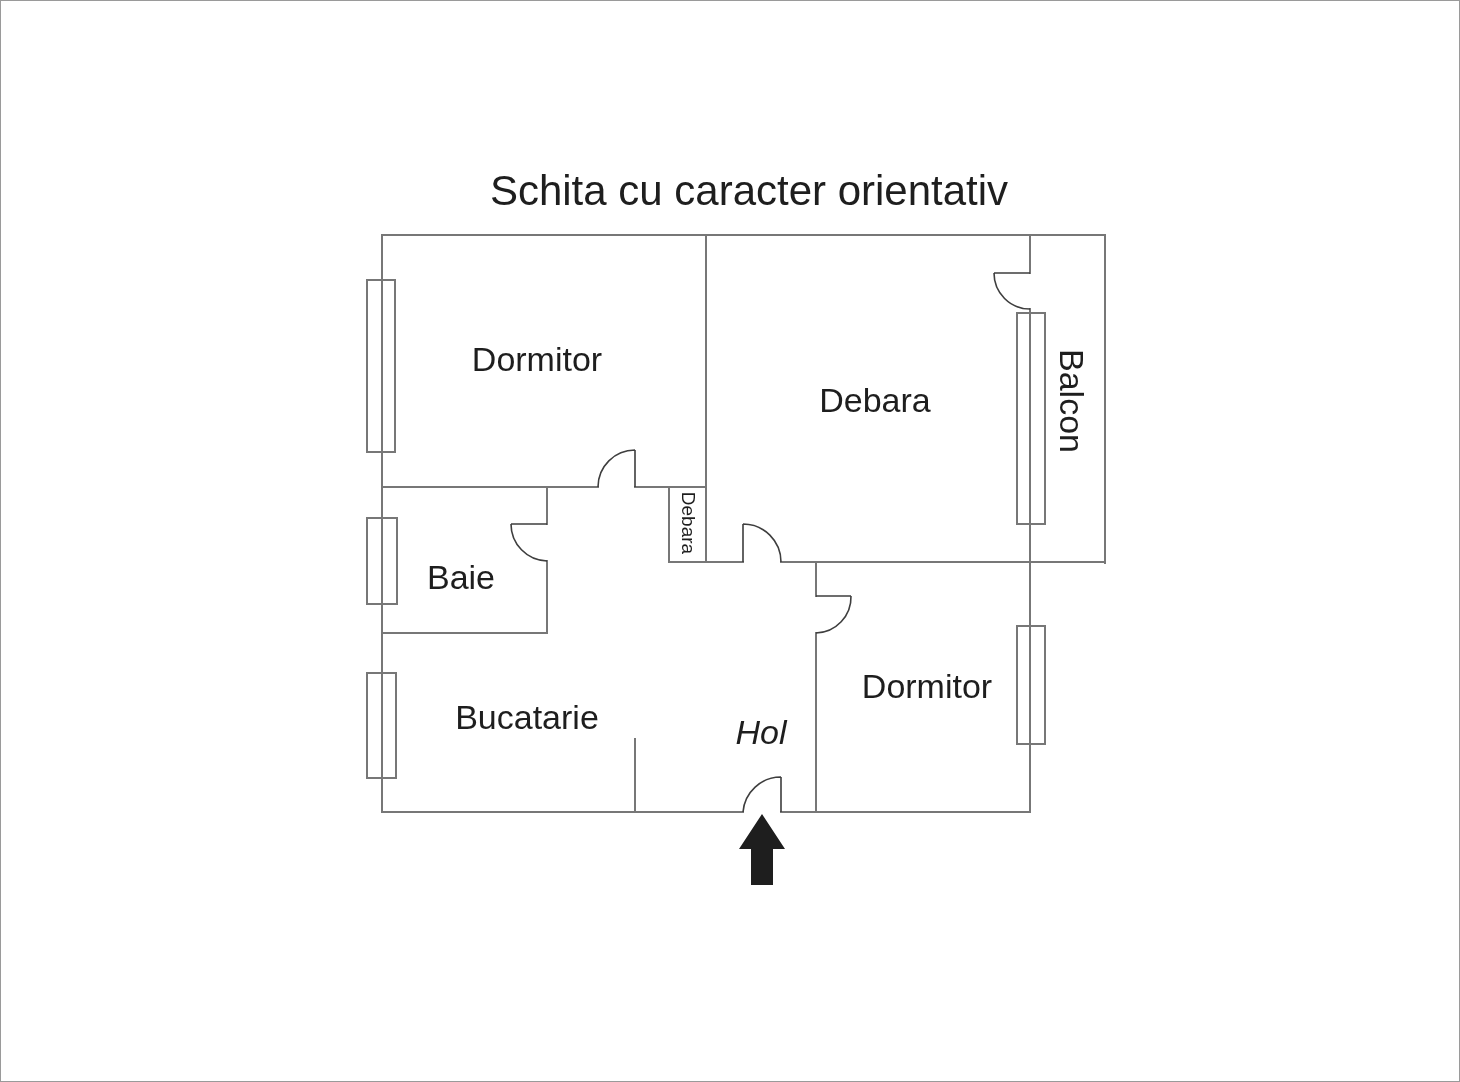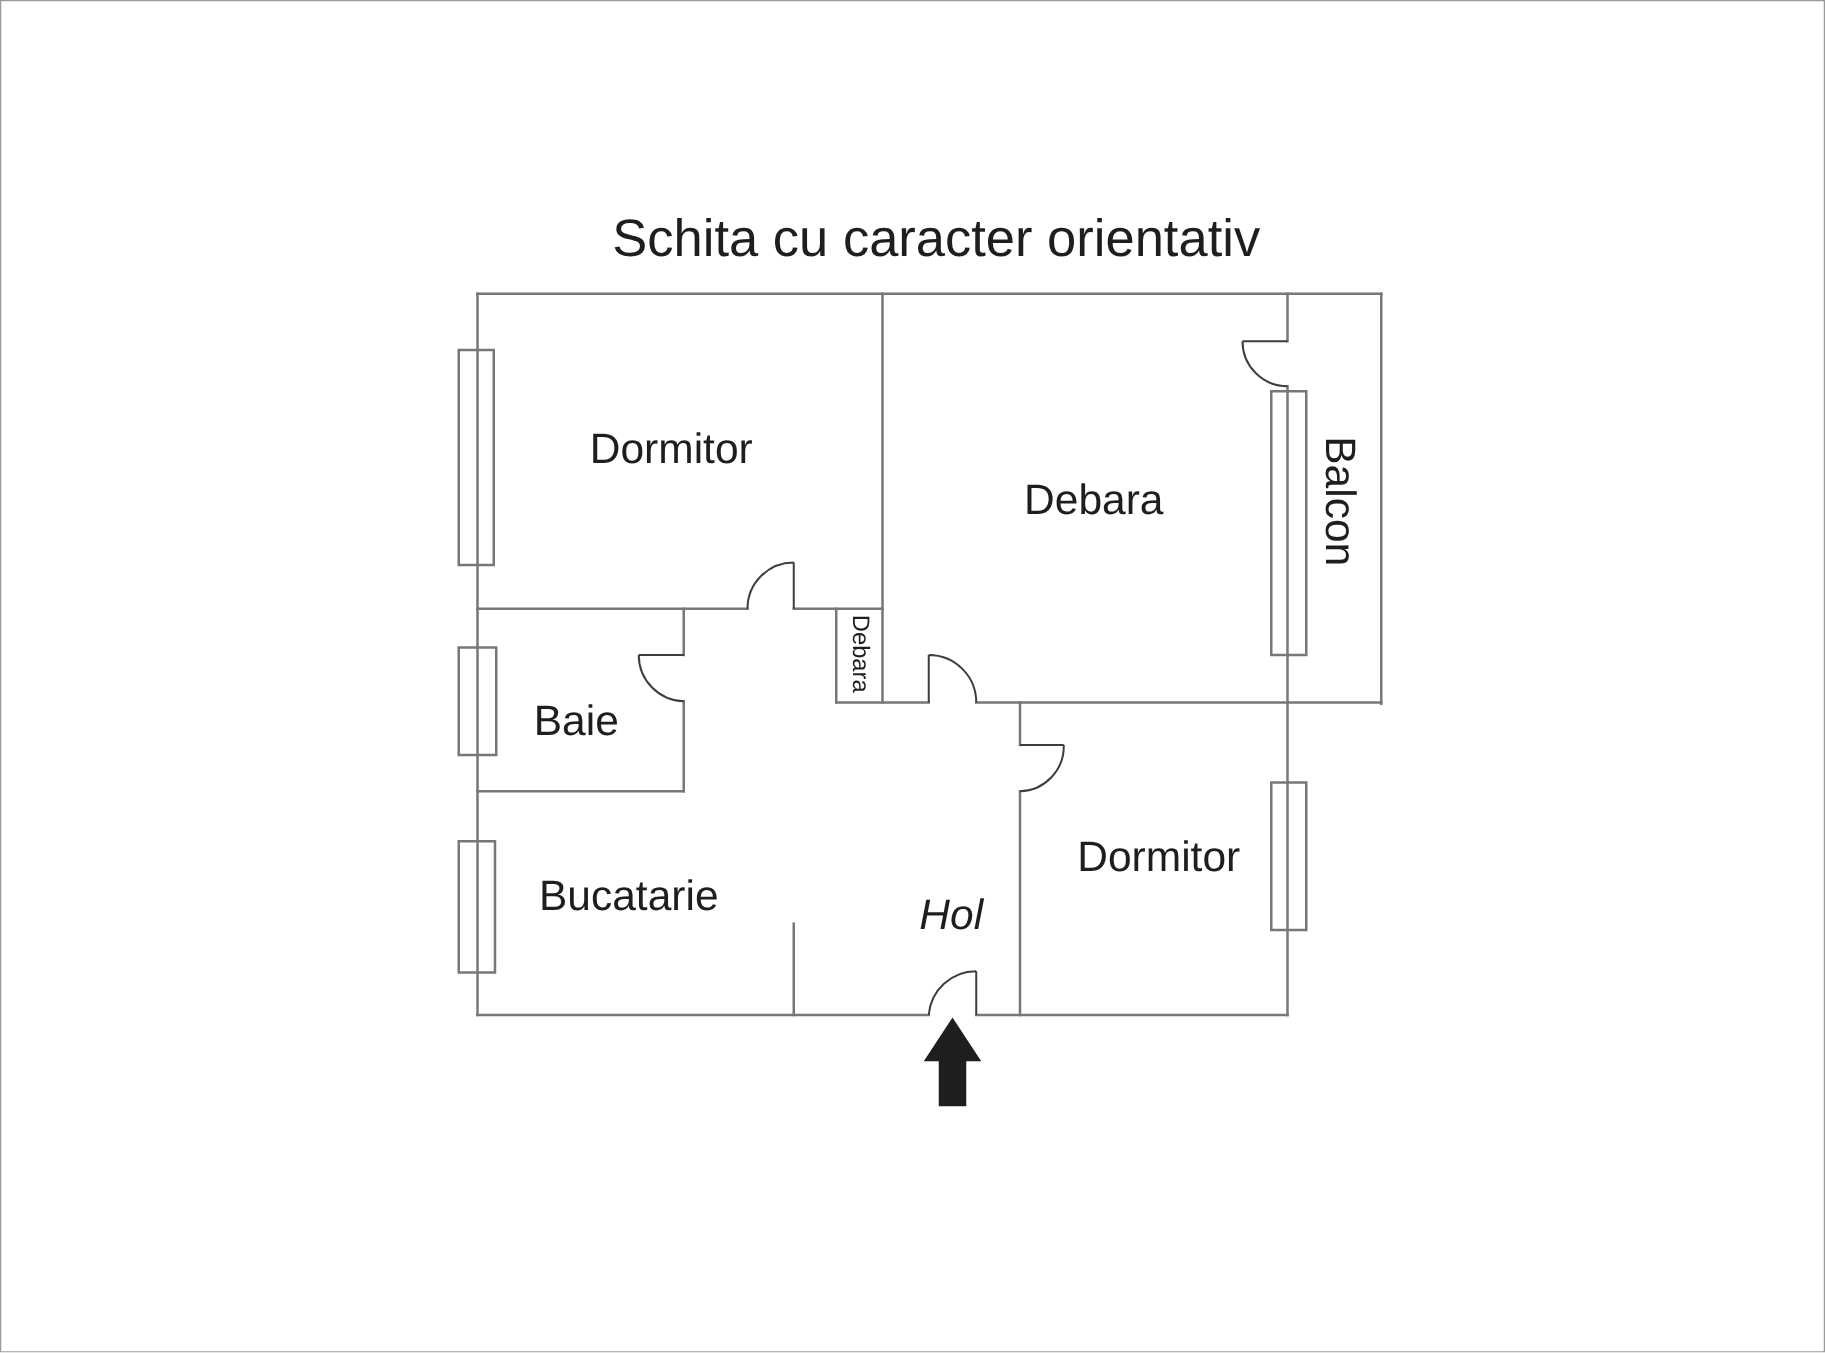--- a/index.html
+++ b/index.html
@@ -82,16 +82,16 @@
     <path class="door" d="M780,776 L780,811 M780,776 A38,38 0 0 0 742,811"></path>
 
     <polygon class="arrow" points="761,813 784,848 772,848 772,884 750,884 750,848 738,848"></polygon>
   </svg>
 
   <div class="label" style="left:536px;top:358px;">Dormitor</div>
   <div class="label" style="left:874px;top:399px;">Debara</div>
   <div class="label rot" style="left:1071px;top:400px;">Balcon</div>
   <div class="label" style="left:460px;top:576px;">Baie</div>
   <div class="label rot small" style="left:687px;top:522px;">Debara</div>
-  <div class="label" style="left:502px;top:716px;">Bucatarie</div>
+  <div class="label" style="left:526px;top:716px;">Bucatarie</div>
   <div class="label" style="left:760px;top:731px;font-style:italic;">Hol</div>
   <div class="label" style="left:926px;top:685px;">Dormitor</div>
 </div>
 
 </body></html>

